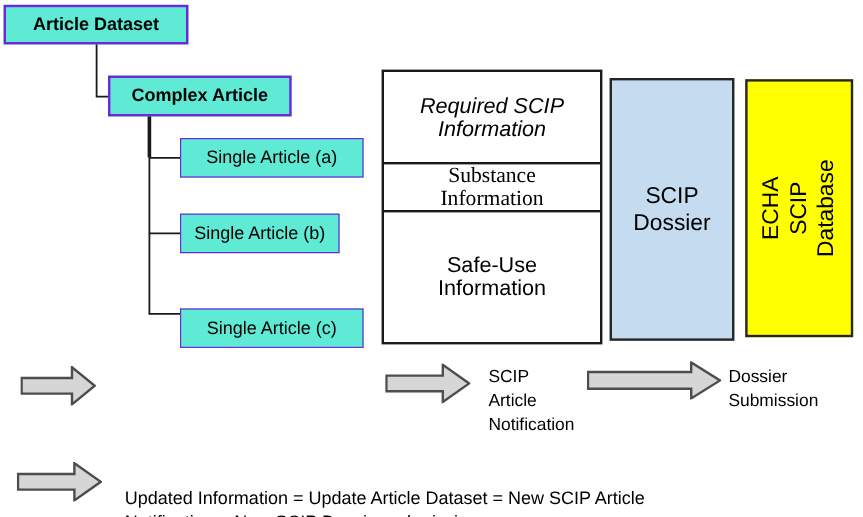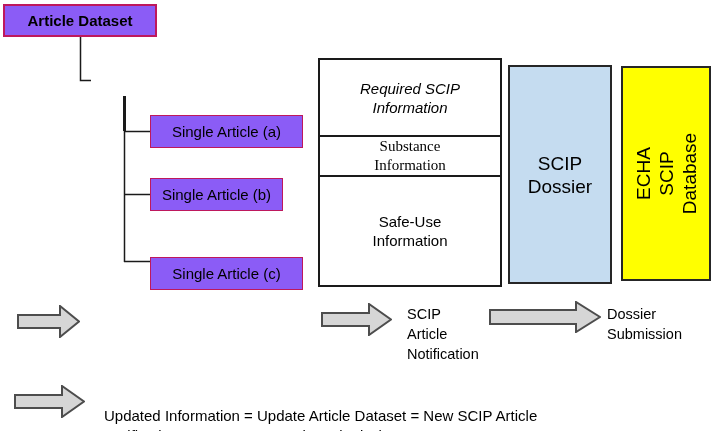--- a/index.html
+++ b/index.html
@@ -12,22 +12,22 @@
     color: #000000;
     overflow: hidden;
   }
   svg.lines { position: absolute; left: 0; top: 0; z-index: 0; }
   .box {
     position: absolute;
     display: flex;
     align-items: center;
     justify-content: center;
     text-align: center;
-    background: #8b5cf6;
-    border: 2px solid #be185d;
+    background: #5eead4;
+    border: 2px solid #6d28d9;
     box-sizing: border-box;
     z-index: 2;
     font-size: 15px;
     line-height: 18px;
   }
   .box.bold { font-weight: bold; }
   .box.thin { border-width: 1px; }
   .ws-pre { white-space: pre-line; }
   .scip-table {
     position: absolute;
@@ -38,21 +38,21 @@
     background: #ffffff;
     display: flex;
     flex-direction: column;
     z-index: 2;
   }
   .scip-table .cell {
     display: flex;
     align-items: center;
     justify-content: center;
     text-align: center;
-    font-size: 15px;
+    font-size: 18px;
     line-height: 19px;
     white-space: pre-line;
     box-sizing: border-box;
   }
   .scip-table .cell + .cell { border-top: 2px solid #1a1a1a; }
   .scip-table .hdr { height: 75px; font-style: italic; }
   .scip-table .r1 { height: 51px; }
   .scip-table .r2 { height: 40px; font-family: Liberation Serif, serif; }
   .scip-table .r3 { flex: 1; }
   .big-box {
@@ -100,20 +100,21 @@
     <path d="M80.5 36 V80.5 H91" fill="none" stroke="#1a1a1a" stroke-width="1.5"></path>
     <path d="M124.5 96 V262" fill="none" stroke="#1a1a1a" stroke-width="1.5"></path>
     <path d="M124.5 96 V131" fill="none" stroke="#1a1a1a" stroke-width="3"></path>
     <path d="M124 131.5 H151" fill="none" stroke="#1a1a1a" stroke-width="1.5"></path>
     <path d="M124 194.5 H151" fill="none" stroke="#1a1a1a" stroke-width="1.5"></path>
     <path d="M124 261.5 H151" fill="none" stroke="#1a1a1a" stroke-width="1.5"></path>
   </svg>
 
   <div class="box bold" style="left:3px; top:4px; width:154px; height:33px;">Article Dataset</div>
 
+  <div class="box bold" style="left:90px; top:63px; width:153px; height:34px;">Complex Article</div>
 
   <div class="box thin" style="left:150px; top:115px; width:153px; height:33px;">Single Article (a)</div>
 
   <div class="box thin" style="left:150px; top:178px; width:133px; height:33px;">Single Article (b)</div>
 
   <div class="box thin" style="left:150px; top:245px; width:153px; height:33px;margin-top:12px;">Single Article (c)</div>
 
   <div class="scip-table">
     <div class="cell hdr">Required SCIP
 Information</div>

